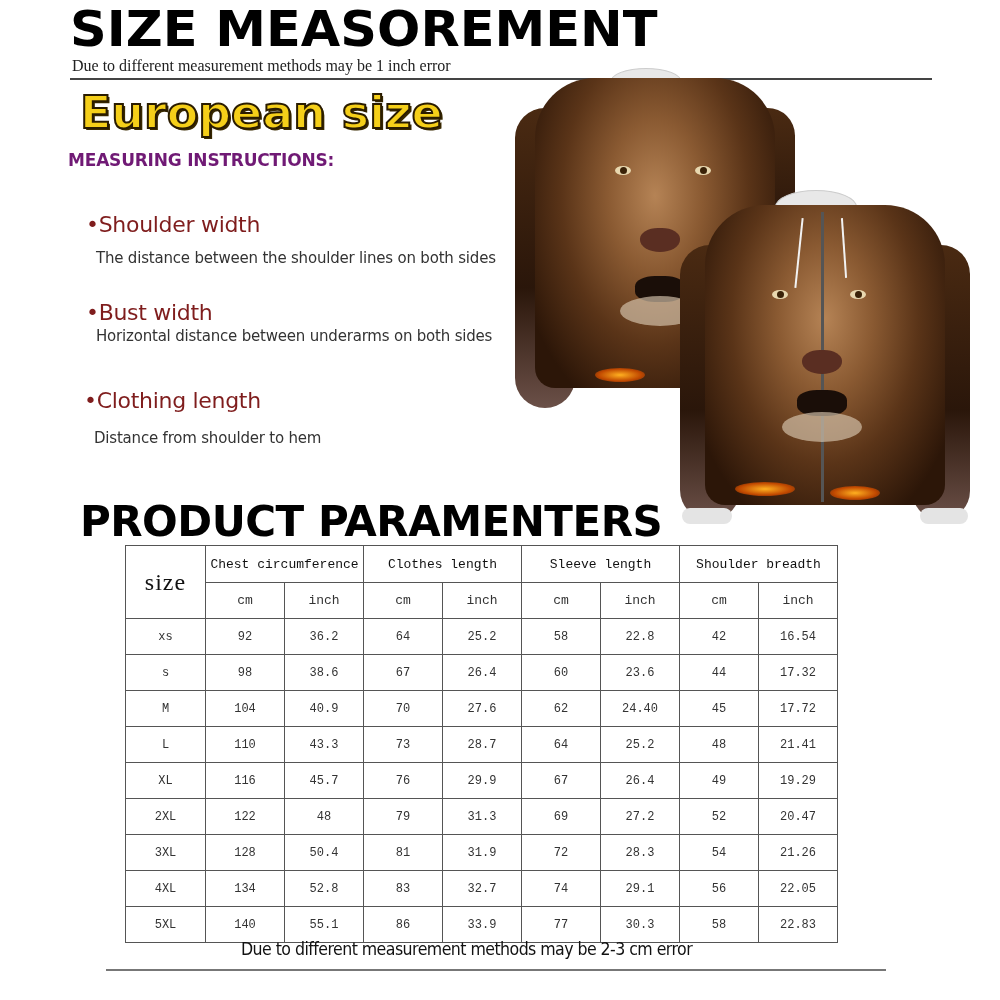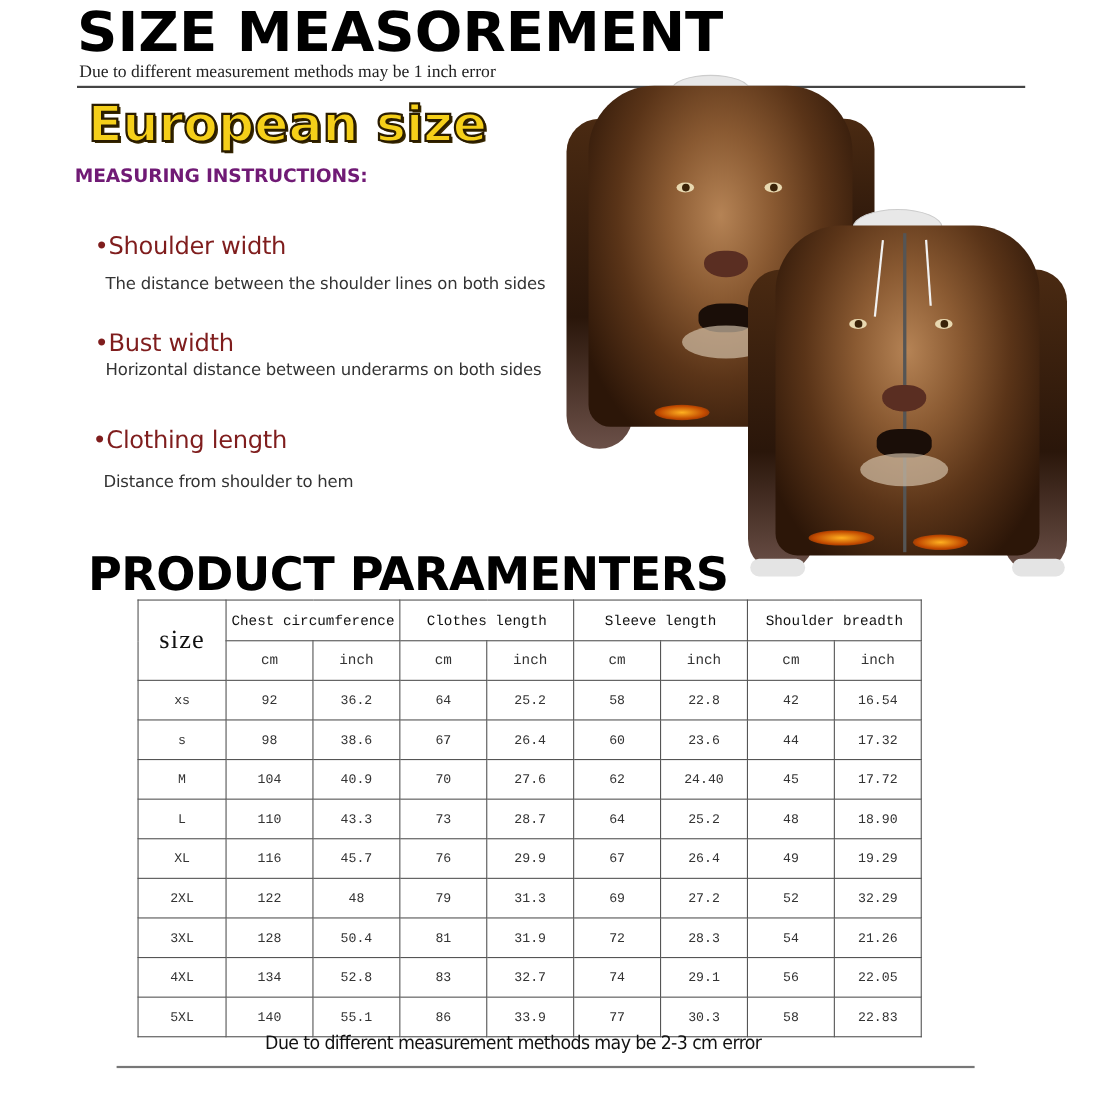--- a/index.html
+++ b/index.html
@@ -161,21 +161,21 @@
   </tr>
   <tr class="row">
     <td>L</td>
     <td>110</td>
     <td>43.3</td>
     <td>73</td>
     <td>28.7</td>
     <td>64</td>
     <td>25.2</td>
     <td>48</td>
-    <td>18.90</td>
+    <td>21.41</td>
   </tr>
   <tr class="row">
     <td>XL</td>
     <td>116</td>
     <td>45.7</td>
     <td>76</td>
     <td>29.9</td>
     <td>67</td>
     <td>26.4</td>
     <td>49</td>
@@ -183,21 +183,21 @@
   </tr>
   <tr class="row">
     <td>2XL</td>
     <td>122</td>
     <td>48</td>
     <td>79</td>
     <td>31.3</td>
     <td>69</td>
     <td>27.2</td>
     <td>52</td>
-    <td>32.29</td>
+    <td>20.47</td>
   </tr>
   <tr class="row">
     <td>3XL</td>
     <td>128</td>
     <td>50.4</td>
     <td>81</td>
     <td>31.9</td>
     <td>72</td>
     <td>28.3</td>
     <td>54</td>

